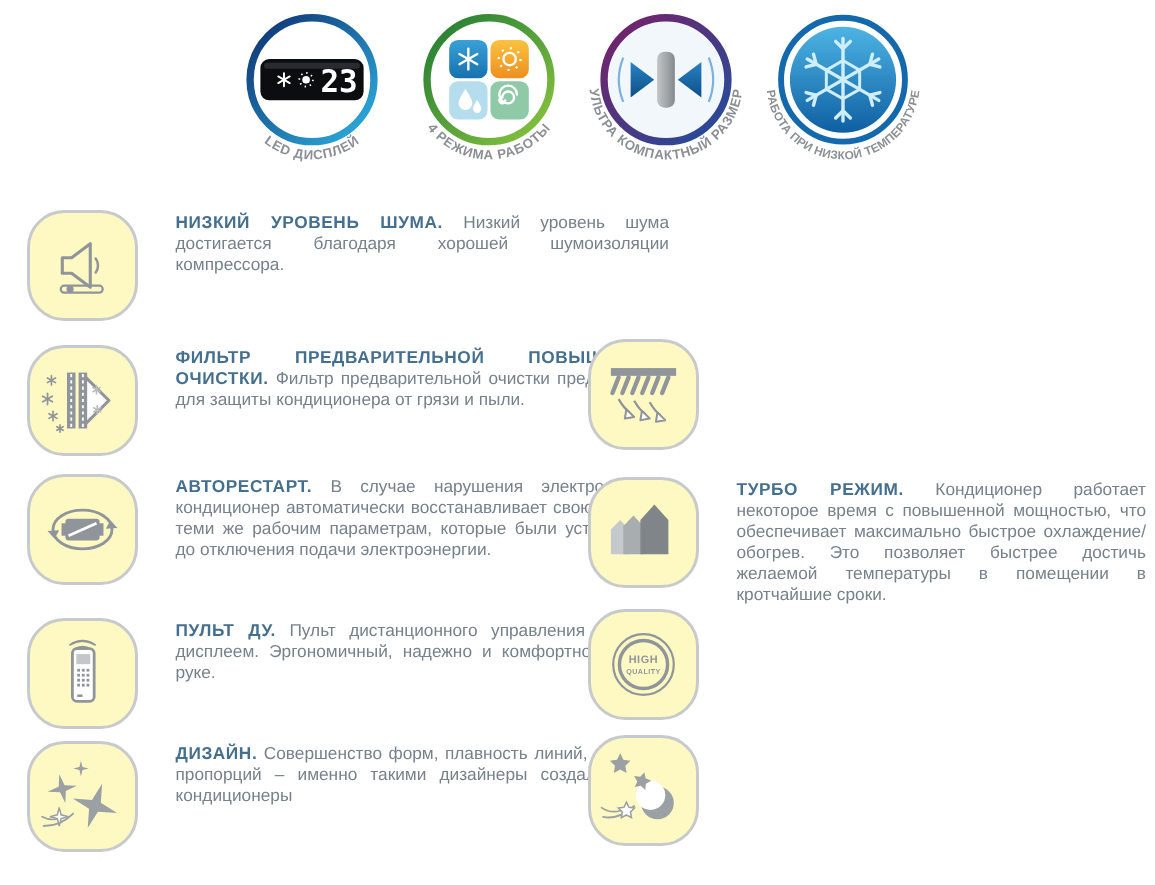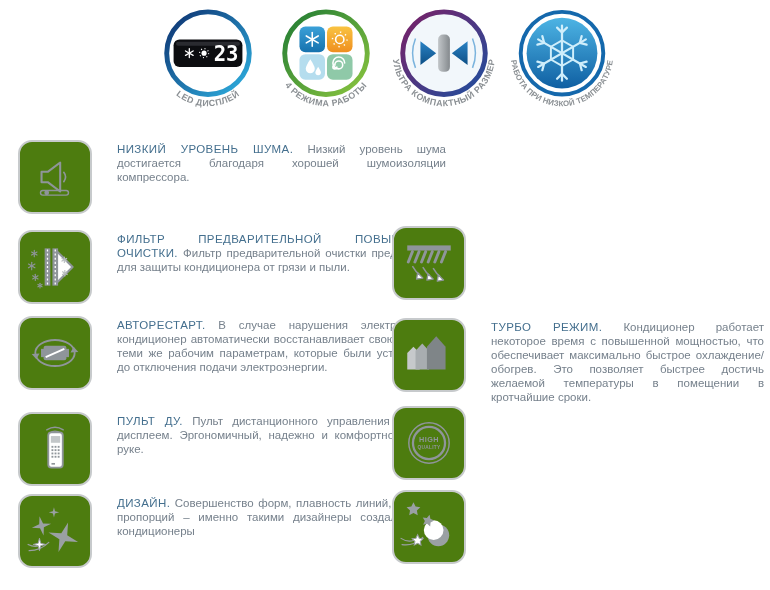--- a/index.html
+++ b/index.html
@@ -11,24 +11,24 @@
   .badge{flex:none;}
   .blabel{font-family:"Liberation Sans",sans-serif;font-weight:bold;font-size:9px;
     letter-spacing:.5px;fill:var(--label,#8b9094);}
   .badge.b4 .blabel{font-size:8px;letter-spacing:.15px;}
   .features{position:absolute;left:0;top:126px;width:770px;height:464px;}
   .row{position:absolute;display:flex;gap:25px;}
   .row.L{left:18px;width:428px;}
   .row.R{left:392px;width:372px;}
   .p0{top:14px}.p1{top:104px}.p2{top:190px}.p3{top:286px}.p4{top:368px}
   .q0{top:14px}.q1{top:100px}.q2{top:192px}.q3{top:280px}.q4{top:364px}
-  .icon-box{flex:none;width:70px;height:70px;border:2.2px solid #c7cacc;border-radius:14px;
-    display:flex;align-items:center;justify-content:center;background:#4d7c0f;}
+  .icon-box{flex:none;width:70px;height:70px;border:2.2px solid #c7cacc;border-radius:25px;
+    display:flex;align-items:center;justify-content:center;background:#fef9c3;}
   .ftext{flex:1;margin:2px 0 0 0;font-size:11.5px;line-height:14px;text-align:justify;}
-  .ftitle{font-weight:normal;color:var(--heading,#446f8e);letter-spacing:.4px;}
+  .ftitle{font-weight:bold;color:var(--heading,#446f8e);letter-spacing:.4px;}
   .fbody{color:var(--body,#76818c);}
 </style>
 </head>
 <body>
 
 <div class="badges">
 
   <svg class="badge b1" width="118" height="116" viewBox="0 0 120 118">
     <defs>
       <linearGradient id="g1" x1="0" y1="0" x2="1" y2="1">

